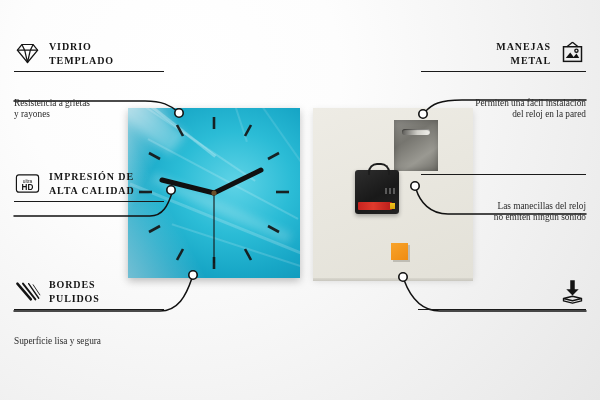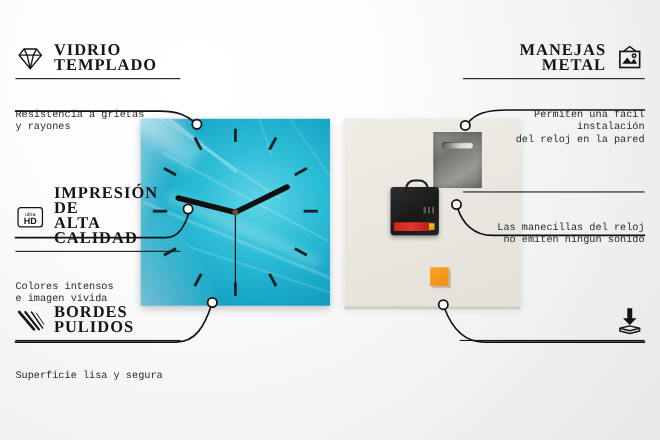--- a/index.html
+++ b/index.html
@@ -13,27 +13,27 @@
     background:
       radial-gradient(circle at 30% 18%, #ffffff 0%, #fdfdfd 30%, #f3f3f3 62%, #e7e7e7 100%);
     overflow:hidden;
   }
 
   
   .feature{position:absolute;}
   .feat-head{display:flex;align-items:center;gap:8px;}
   .feat-title{
     font-family:"Liberation Serif", serif;
-    font-size:15px;line-height:13.5px;
+    font-size:10px;line-height:13.5px;
     letter-spacing:.9px;color:#151515;font-weight:700;
     text-transform:uppercase;white-space:pre-line;
   }
   .rule{height:1px;background:#1a1a1a;margin:4px 0 4px 0;}
   .feat-sub{
-    font-family:Liberation Mono, monospace;
+    font-family:Liberation Serif, serif;
     font-size:9.3px;line-height:11.4px;color:#2b2b2b;
     white-space:pre-line;
     margin-top:26px;
   }
   .left .feat-head{justify-content:flex-start;}
   .left .feat-title{text-align:left;}
   .left .feat-sub{text-align:left;}
   .right .feat-head{justify-content:flex-end;flex-direction:row;}
   .right .feat-title{text-align:right;}
   .right .feat-sub{text-align:right;}
@@ -219,22 +219,20 @@
         <svg viewBox="0 0 28 24">
           <rect x="2.5" y="3" width="23" height="18" rx="2.5" fill="none" stroke="#141414" stroke-width="1.2"></rect>
           <text x="14" y="11" font-family="Liberation Sans, sans-serif" font-size="5" text-anchor="middle" fill="#141414">ultra</text>
           <text x="14" y="18.5" font-family="Liberation Sans, sans-serif" font-size="8.5" font-weight="bold" text-anchor="middle" fill="#141414">HD</text>
         </svg>
       </span>
       <span class="feat-title">IMPRESIÓN DE
 ALTA CALIDAD</span>
     </div>
     <div class="rule"></div>
-    <div class="feat-sub">Colores intensos
-e imagen vívida</div>
   </div>
 
   <div class="feature right" id="f-hangers">
     <div class="feat-head">
       <span class="feat-title">MANEJAS
 METAL</span>
       <span class="icon">
         <svg viewBox="0 0 24 24" fill="none" stroke="#141414" stroke-width="1.2">
           <path d="M12 2 L7 6 M12 2 L17 6"></path>
           <rect x="4" y="6" width="16" height="13" stroke-width="1.3"></rect>

